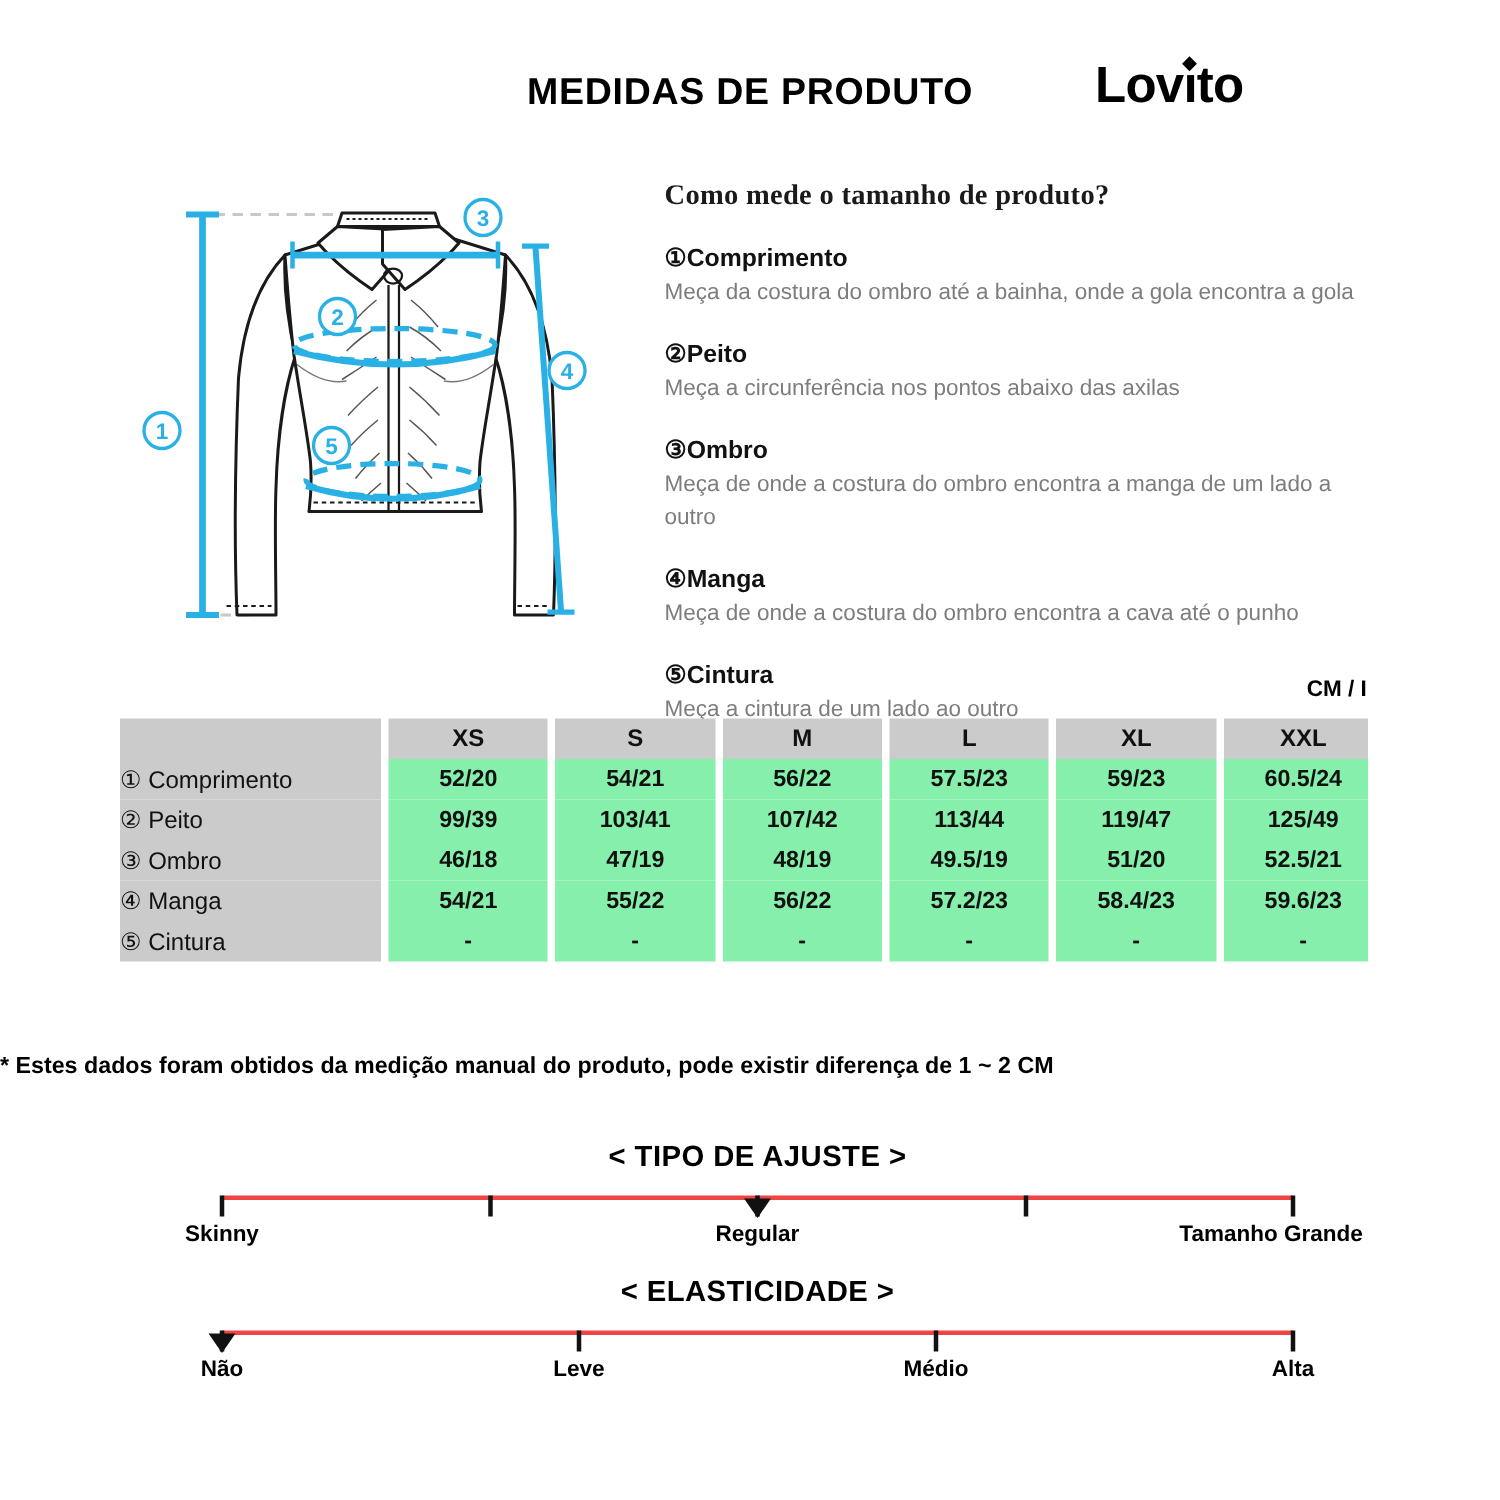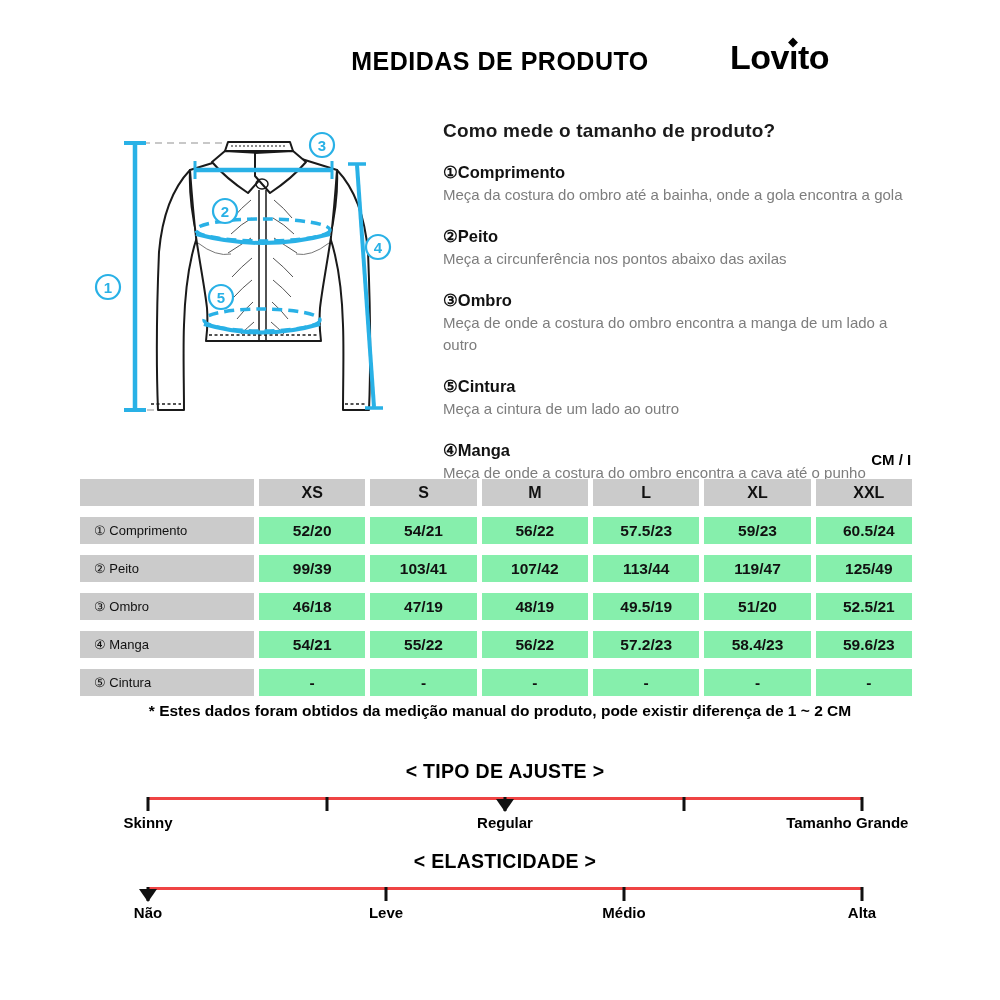--- a/index.html
+++ b/index.html
@@ -19,39 +19,39 @@
   .brand .i-wrap { position:relative; display:inline-block; }
   .brand .dot-diamond {
     position:absolute; left:50%; top:1px; width:7px; height:7px; background:#000;
     transform:translateX(-50%) rotate(45deg);
   }
   
   #jacket-svg { position:absolute; left:85px; top:120px; width:360px; height:300px; }
   #jacket-svg text { font-family:"Liberation Sans", sans-serif; font-weight:bold; font-size:15px; }
   
   .guide { position:absolute; left:443px; top:120px; width:462px; }
-  .guide h2 { margin:0 0 9px 0; font-size:19px; font-weight:bold; letter-spacing:.2px; color:#1a1a1a; }
+  .guide h2 { margin:0 0 9px 0; font-size:19px; font-weight:bold; letter-spacing:.2px; color:#1a1a1a;font-family:Liberation Serif, serif; }
   .g-label { font-size:16.5px; font-weight:bold; color:#111; margin-top:18px; line-height:24px; }
   .g-desc { font-size:15px; color:#7d7d7d; line-height:22px; }
   
   .unit {
     position:absolute; left:80px; top:451px; width:842px; text-align:right;
     font-size:15px; font-weight:bold; color:#000;
   }
   .size-table {
     position:absolute; left:80px; top:479px; width:842px;
-    display:grid; grid-template-columns:174px repeat(6, 1fr); gap:11px 5px;
+    display:grid; grid-template-columns:174px repeat(6, 1fr); gap:0 5px;
   }
   .cell { height:27px; display:flex; align-items:center; justify-content:center; }
   .cell.head { background:#cbcbcb; font-weight:bold; font-size:16px; }
-  .cell.rowlab { background:#cbcbcb; justify-content:flex-start; padding-left:14px; font-size:13px; }
+  .cell.rowlab { background:#cbcbcb; justify-content:flex-start; font-size:16px; }
   .cell.val { background:#86efac; font-weight:bold; font-size:15.5px; }
   
   .footnote {
-    position:absolute; left:0; top:702px; width:1000px; text-align:center;
+    position:absolute; left:0; top:702px; width:1000px; text-align:left;
     font-size:15.5px; font-weight:bold; color:#000;
   }
   
   .scale { position:absolute; left:100px; width:810px; height:90px; }
   .scale-heading { text-align:center; font-weight:bold; font-size:19.5px; letter-spacing:.3px; color:#000; }
   .scale-line { position:absolute; left:48px; right:48px; top:37px; height:3px; background:#ef4444; }
   .tick { position:absolute; top:0; width:3px; height:14px; background:#111; transform:translateX(-50%); }
   .marker {
     position:absolute; top:2px; width:0; height:0; transform:translateX(-50%);
     border-left:9px solid transparent; border-right:9px solid transparent; border-top:13px solid #111;
@@ -143,26 +143,26 @@
     </div>
     <div class="g-item">
       <div class="g-label">②Peito</div>
       <div class="g-desc">Meça a circunferência nos pontos abaixo das axilas</div>
     </div>
     <div class="g-item">
       <div class="g-label">③Ombro</div>
       <div class="g-desc">Meça de onde a costura do ombro encontra a manga de um lado a outro</div>
     </div>
     <div class="g-item">
+      <div class="g-label">④Manga</div>
+      <div class="g-desc">Meça de onde a costura do ombro encontra a cava até o punho</div>
+    </div>
+    <div class="g-item">
       <div class="g-label">⑤Cintura</div>
       <div class="g-desc">Meça a cintura de um lado ao outro</div>
-    </div>
-    <div class="g-item">
-      <div class="g-label">④Manga</div>
-      <div class="g-desc">Meça de onde a costura do ombro encontra a cava até o punho</div>
     </div>
   </div>
 
   <div class="unit">CM / IN</div>
 
   <div class="size-table">
     <div class="cell head"></div>
     <div class="cell head">XS</div>
     <div class="cell head">S</div>
     <div class="cell head">M</div>

